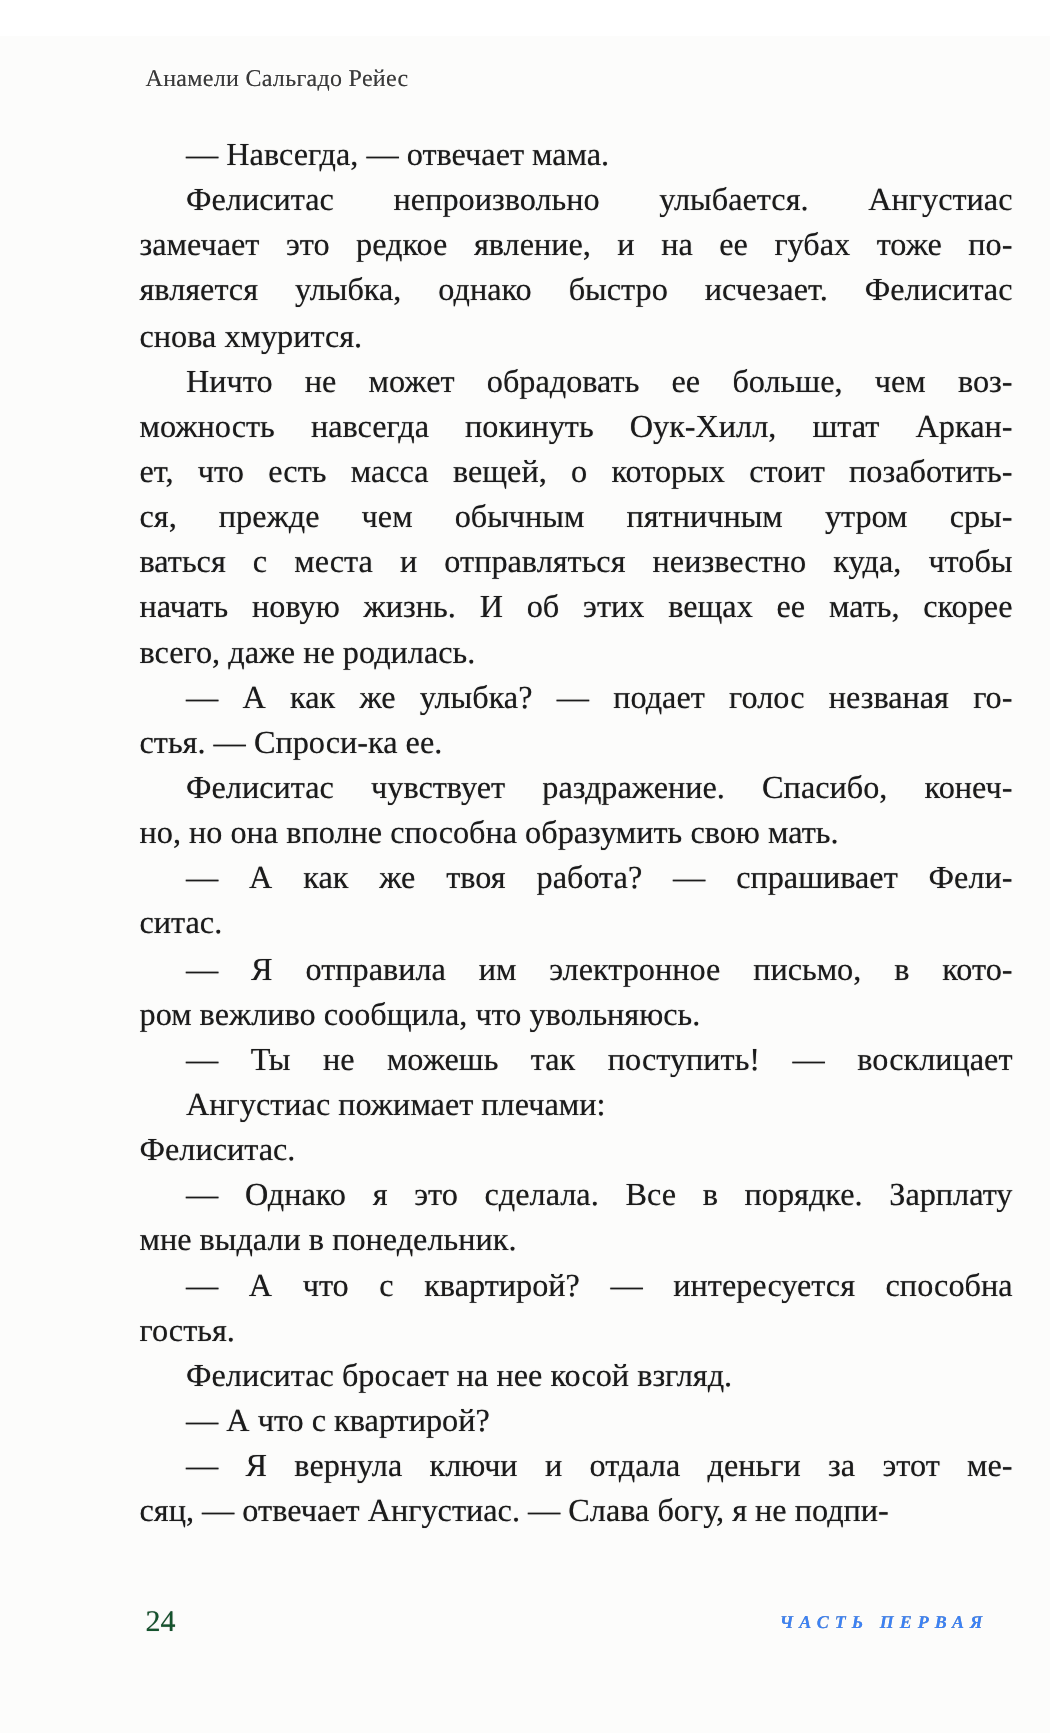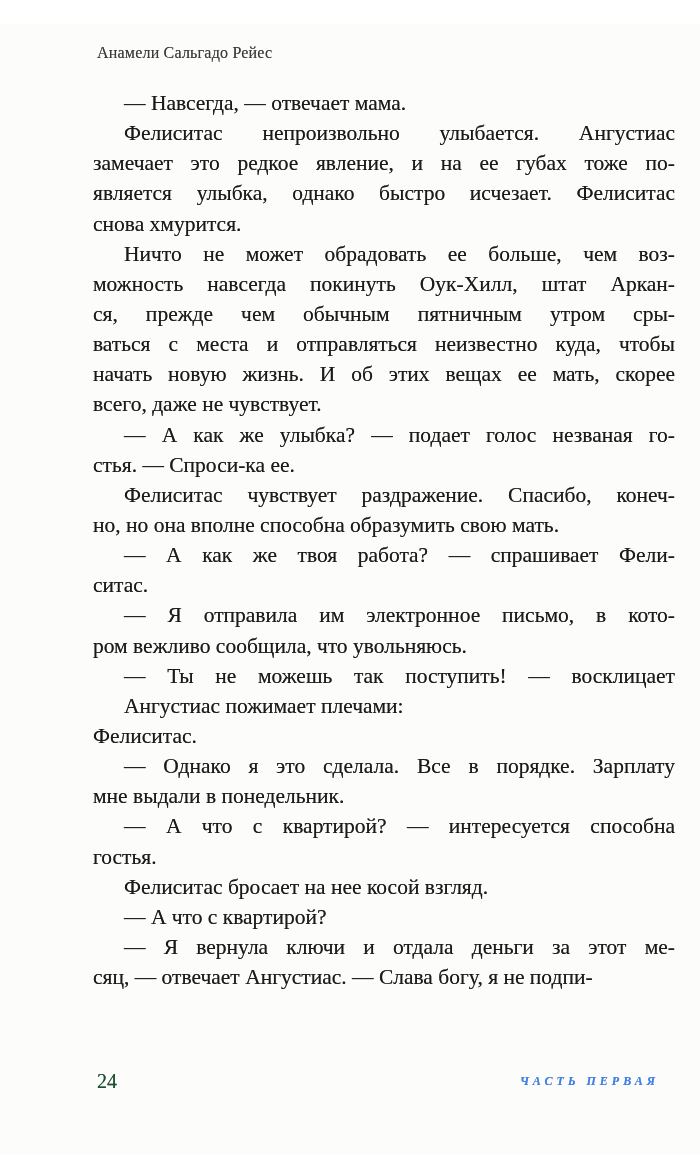--- a/index.html
+++ b/index.html
@@ -87,24 +87,25 @@
   <div class="running-header">Анамели Сальгадо Рейес</div>
 
   <div class="page-text">
     <div class="line indent end">— Навсегда, — отвечает мама.</div>
     <div class="line indent">Фелиситас непроизвольно улыбается. Ангустиас</div>
     <div class="line">замечает это редкое явление, и на ее губах тоже по-</div>
     <div class="line">является улыбка, однако быстро исчезает. Фелиситас</div>
     <div class="line end">снова хмурится.</div>
     <div class="line indent">Ничто не может обрадовать ее больше, чем воз-</div>
     <div class="line">можность навсегда покинуть Оук-Хилл, штат Аркан-</div>
+    <div class="line">ет, что есть масса вещей, о которых стоит позаботить-</div>
     <div class="line">ся, прежде чем обычным пятничным утром сры-</div>
     <div class="line">ваться с места и отправляться неизвестно куда, чтобы</div>
     <div class="line">начать новую жизнь. И об этих вещах ее мать, скорее</div>
-    <div class="line end">всего, даже не чувствует.</div>
+    <div class="line end">всего, даже не родилась.</div>
     <div class="line indent">— А как же улыбка? — подает голос незваная го-</div>
     <div class="line end">стья. — Спроси-ка ее.</div>
     <div class="line indent">Фелиситас чувствует раздражение. Спасибо, конеч-</div>
     <div class="line end">но, но она вполне способна образумить свою мать.</div>
     <div class="line indent">— А как же твоя работа? — спрашивает Фели-</div>
     <div class="line end">ситас.</div>
     <div class="line indent">— Я отправила им электронное письмо, в кото-</div>
     <div class="line end">ром вежливо сообщила, что увольняюсь.</div>
     <div class="line indent">— Ты не можешь так поступить! — восклицает</div>
     <div class="line indent end">Ангустиас пожимает плечами:</div>

